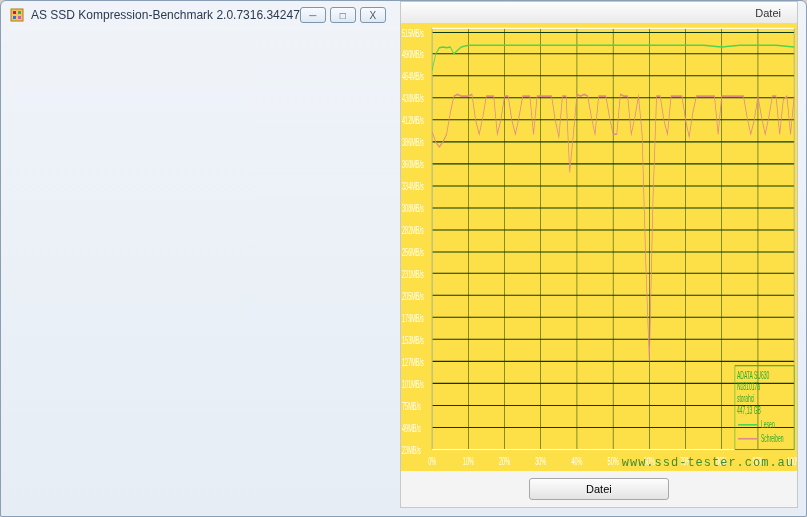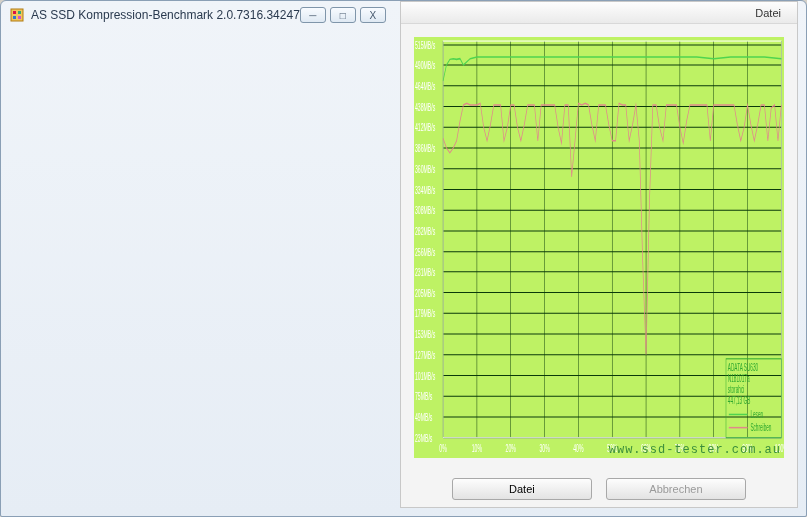--- a/index.html
+++ b/index.html
@@ -6,21 +6,21 @@
   body { font-family: "Segoe UI", Tahoma, sans-serif; font-size: 11px; background: #d4d0c8; width: 807px; height: 517px; overflow: hidden; }
   .window { width: 807px; height: 517px; background: linear-gradient(#f0f4f9, #e6edf5); border: 1px solid #8a9fb5; border-radius: 6px 6px 2px 2px; display: flex; flex-direction: row; }
   .titlebar { height: 28px; display: flex; align-items: center; padding: 0 6px 0 8px; }
   .titlebar .icon { width: 16px; height: 16px; margin-right: 6px; display: inline-flex; align-items: center; justify-content: center; }
   .titlebar .title { color: #2a3a4f; font-size: 12px; flex: 1; }
   .winbtns { display: flex; gap: 4px; }
   .winbtn { width: 26px; height: 16px; border: 1px solid #7f95aa; border-radius: 3px; background: linear-gradient(#f8fbff,#dfe9f3); display: flex; align-items: center; justify-content: center; color: #46586d; font-size: 10px; cursor: pointer; }
   .content { flex: 1; margin: 0 8px 8px 8px; background: #f4f4f4; border: 1px solid #c8c8c8; display: flex; flex-direction: column; }
   .menubar { height: 22px; display: flex; align-items: center; padding: 0 8px; background: linear-gradient(#fdfdfd,#eaeaea); border-bottom: 1px solid #d8d8d8; justify-content: flex-end; }
   .menuitem { padding: 2px 8px; color: #333; cursor: pointer; }
-  .chart-area { flex: 1; position: relative; background: #bef264; margin: 13px; text-decoration: underline; }
+  .chart-area { flex: 1; position: relative; background: #fde047; margin: 0px; text-decoration: underline; }
   #chart-svg { position: absolute; inset: 0; width: 100%; height: 100%; }
   .y-label { fill: #fff; font-size: 11px; font-family: Tahoma, sans-serif; }
   .x-label { fill: #fff; font-size: 11px; font-family: Tahoma, sans-serif; text-anchor: middle; }
   .gridline { stroke: #0a3a0a; stroke-width: 1; }
   .axis-border { stroke: #fff; stroke-width: 1; fill: none; }
   .line-read { stroke: #4fd44f; stroke-width: 1.5; fill: none; }
   .line-write { stroke: #e08a8a; stroke-width: 1.5; fill: none; }
   .legend-box { stroke: #2fa82f; stroke-width: 1; fill: none; }
   .legend-text { fill: #2fa82f; font-size: 10px; font-family: Tahoma, sans-serif; }
   .button-row { height: 36px; display: flex; align-items: center; justify-content: center; gap: 14px; background: #f4f4f4; }
@@ -136,16 +136,15 @@
           <line x1="671" y1="373" x2="711" y2="373" class="line-read"></line>
           <text x="717" y="376" class="legend-text">Lesen</text>
           <line x1="671" y1="386" x2="711" y2="386" class="line-write"></line>
           <text x="717" y="389" class="legend-text">Schreiben</text>
         </svg>
       <div class="watermark">www.ssd-tester.com.au</div>
     </div>
 
     <div class="button-row">
       <button class="btn">Datei</button>
-      <button class="btn disabled" disabled="">Abbrechen</button>
     </div>
   </div>
 </div>
 
 </body></html>

